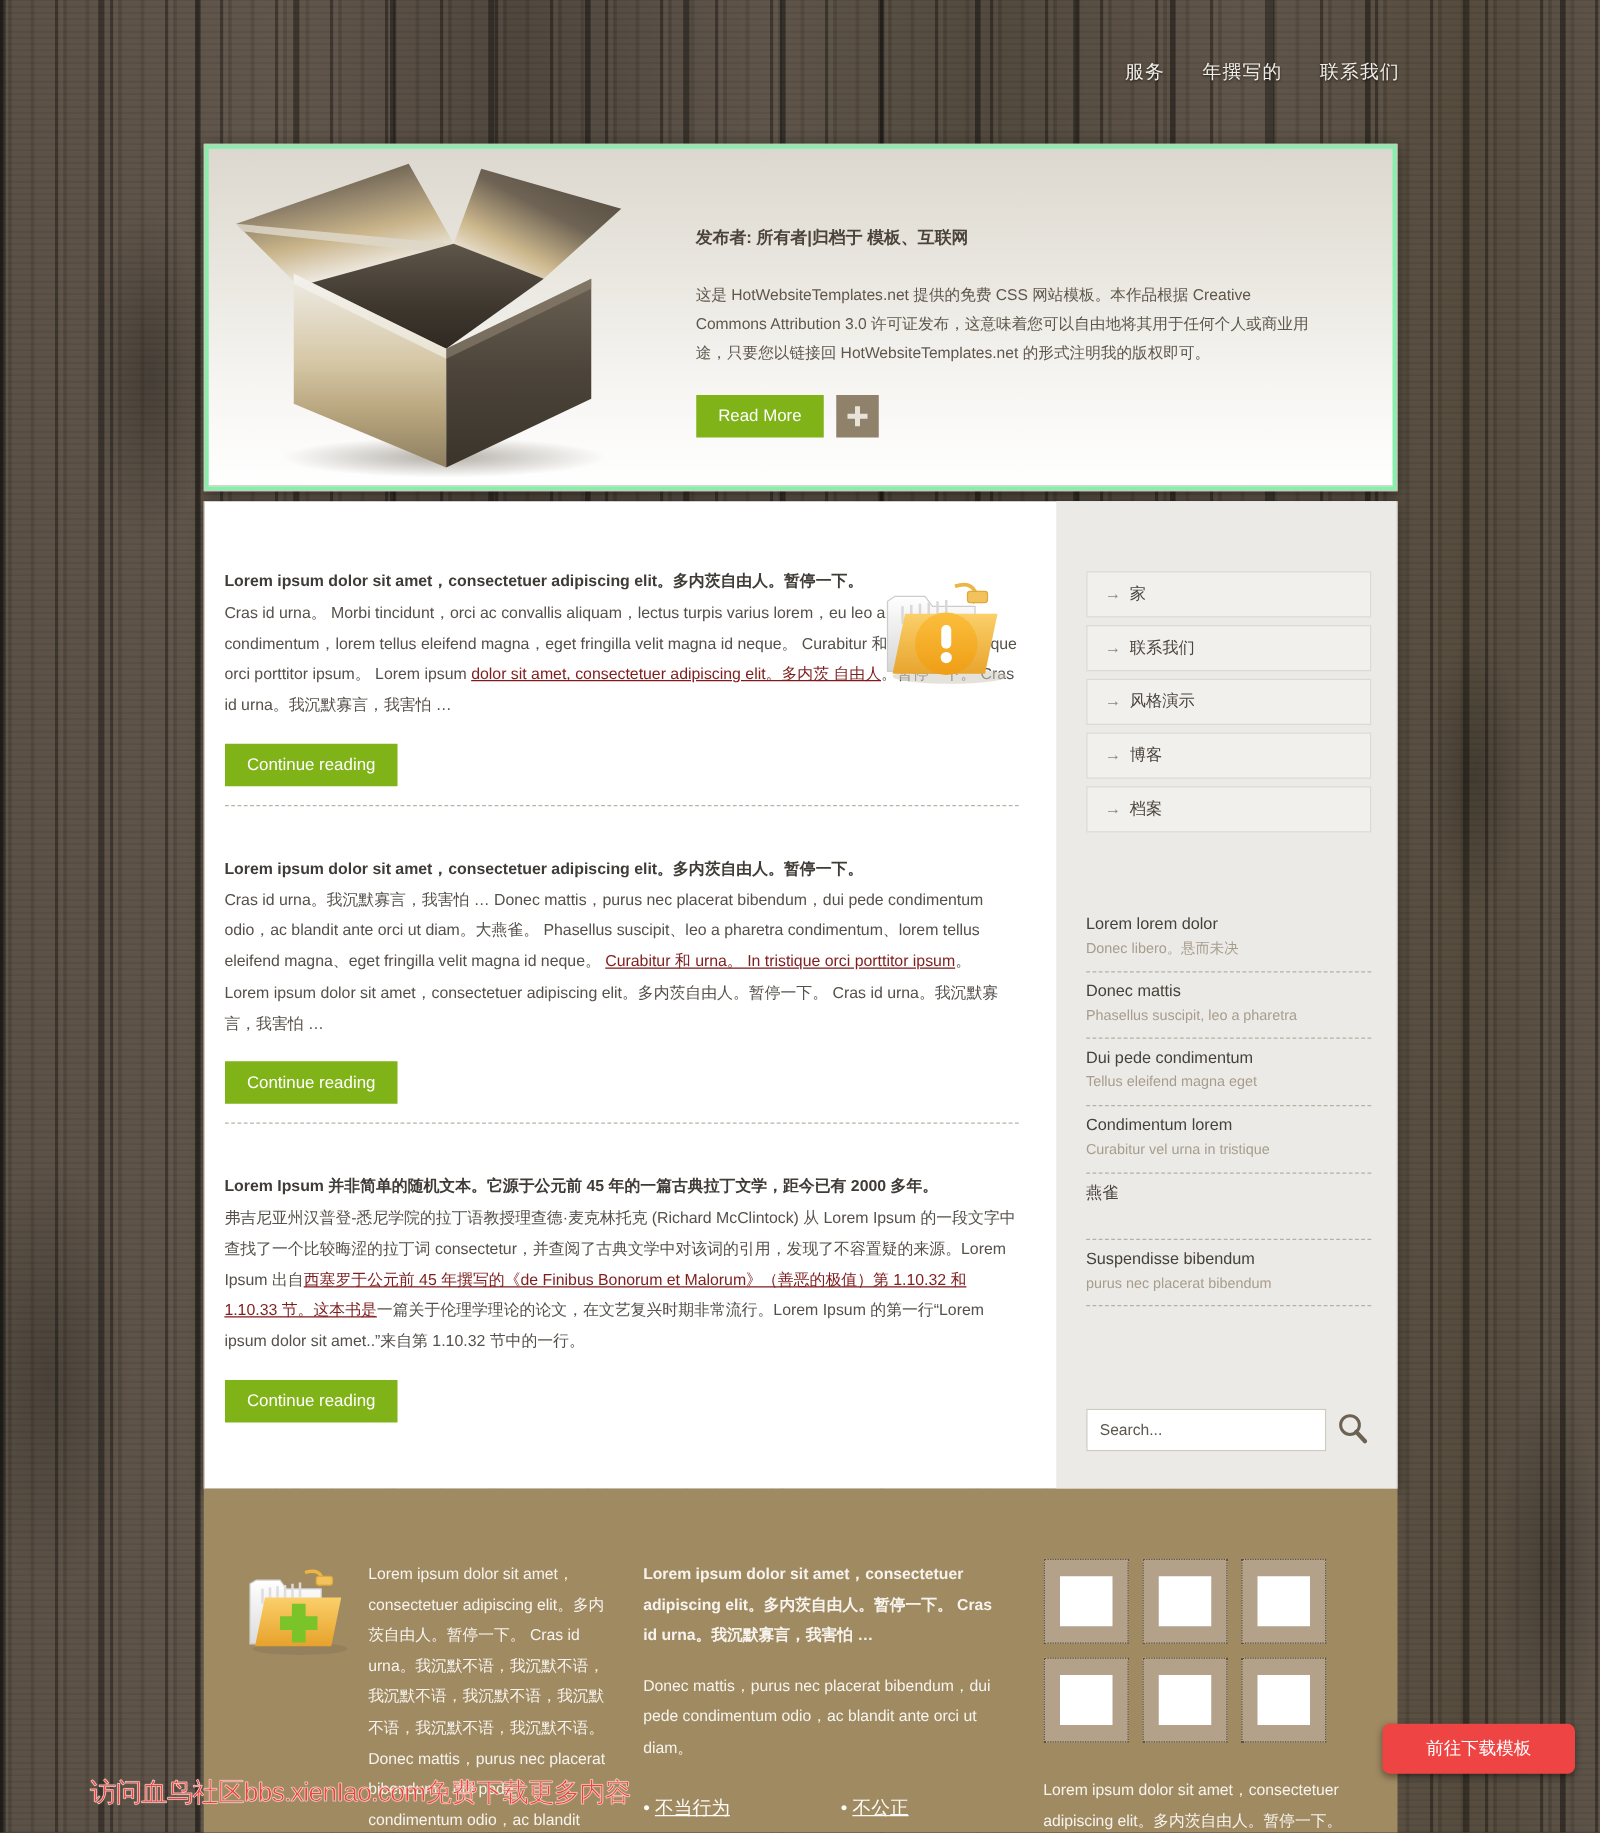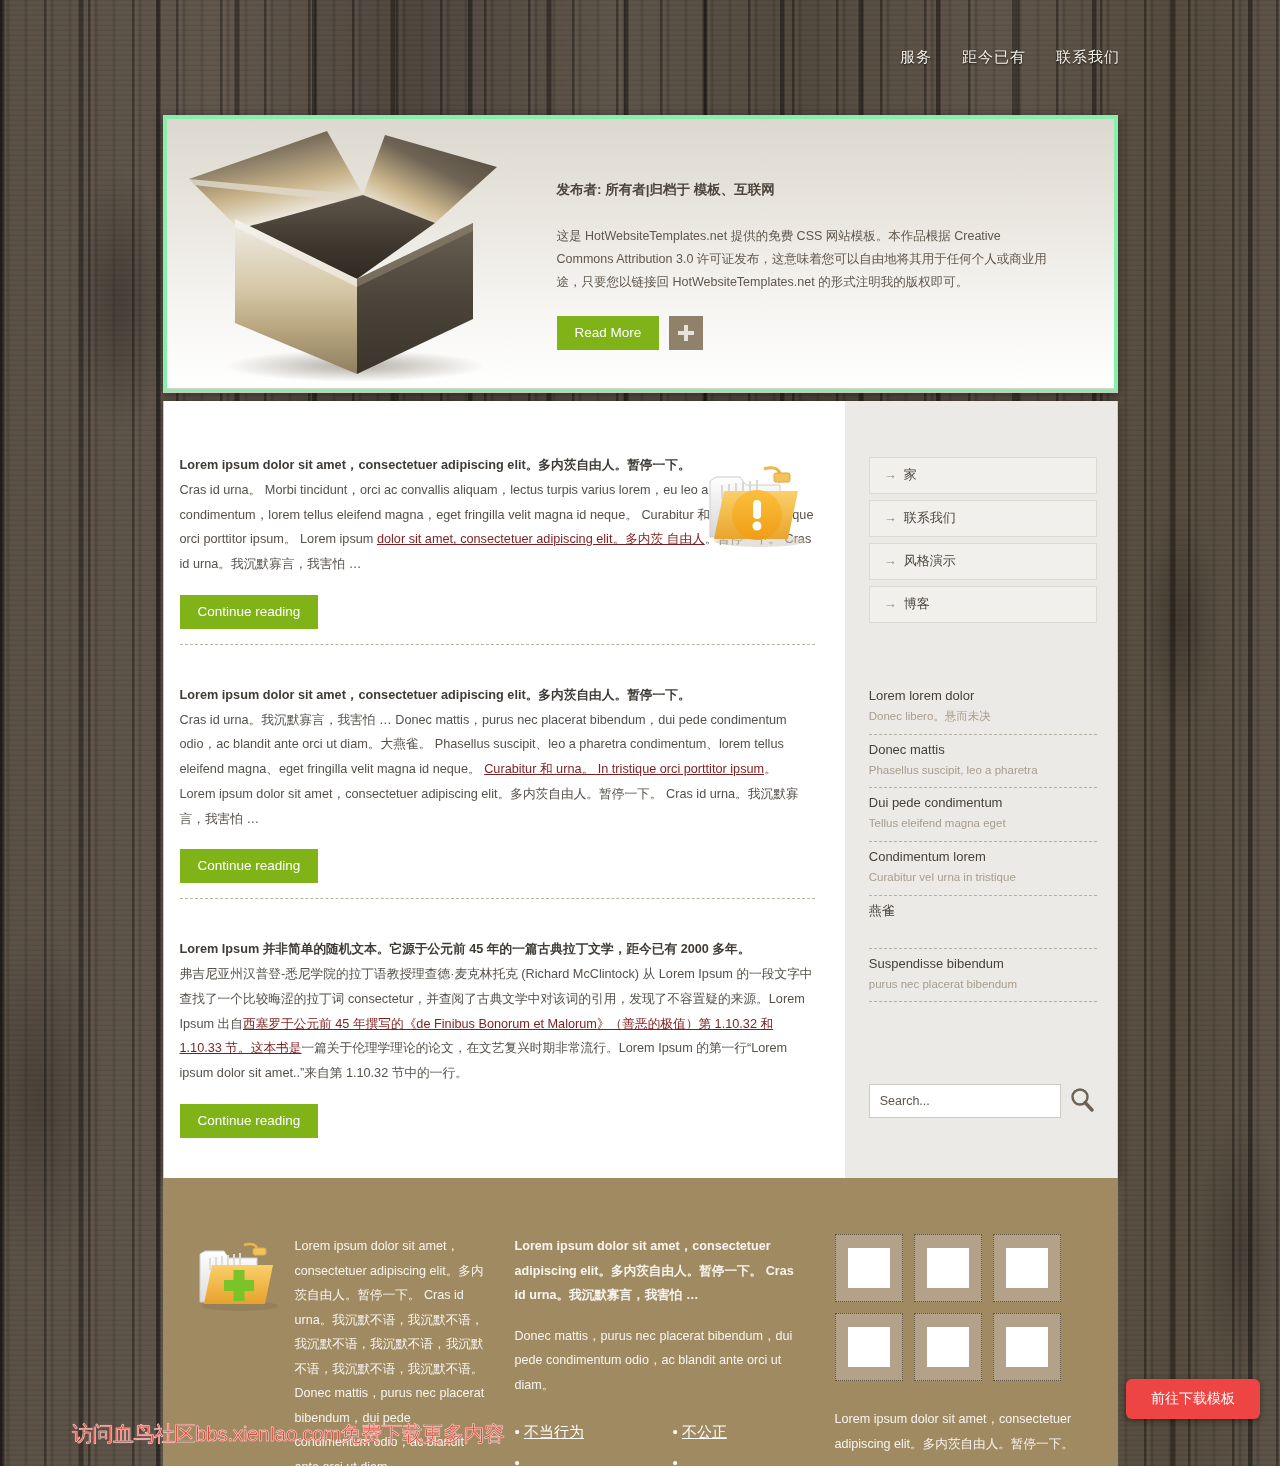--- a/index.html
+++ b/index.html
@@ -234,38 +234,38 @@
   
   #download-fab {
     position: absolute;
     right: 20px; top: 1379px;
     z-index: 50;
     background: #ef4444;
     color: #ffffff;
     border: none;
     border-radius: 6px;
     font-size: 14px;
-    padding: 11px 25px;
+    padding: 11px 35px;
     cursor: pointer;
     font-family: inherit;
     box-shadow: 0 2px 6px rgba(0,0,0,0.4);
   }
 </style>
 </head>
 <body>
 
 <div id="wood-bg"></div>
 
 <nav id="topnav">
   <ul class="nav-list">
     <li>
       <a href="#">服务</a>
     </li>
     <li>
-      <a href="#">距今已有</a>
+      <a href="#">年撰写的</a>
     </li>
     <li>
       <a href="#">联系我们</a>
     </li>
   </ul>
 </nav>
 
 <div id="page">
 
   <section id="banner">
@@ -417,20 +417,23 @@
         </li>
         <li>
           <a href="#"><span class="arrow">→</span><span>联系我们</span></a>
         </li>
         <li>
           <a href="#"><span class="arrow">→</span><span>风格演示</span></a>
         </li>
         <li>
           <a href="#"><span class="arrow">→</span><span>博客</span></a>
         </li>
+        <li>
+          <a href="#"><span class="arrow">→</span><span>档案</span></a>
+        </li>
       </ul>
 
       <ul id="side-list">
         <li>
           <div class="sl-title">Lorem lorem dolor</div>
           <div class="sl-sub">Donec libero。悬而未决</div>
         </li>
         <li>
           <div class="sl-title">Donec mattis</div>
           <div class="sl-sub">Phasellus suscipit, leo a pharetra</div>

